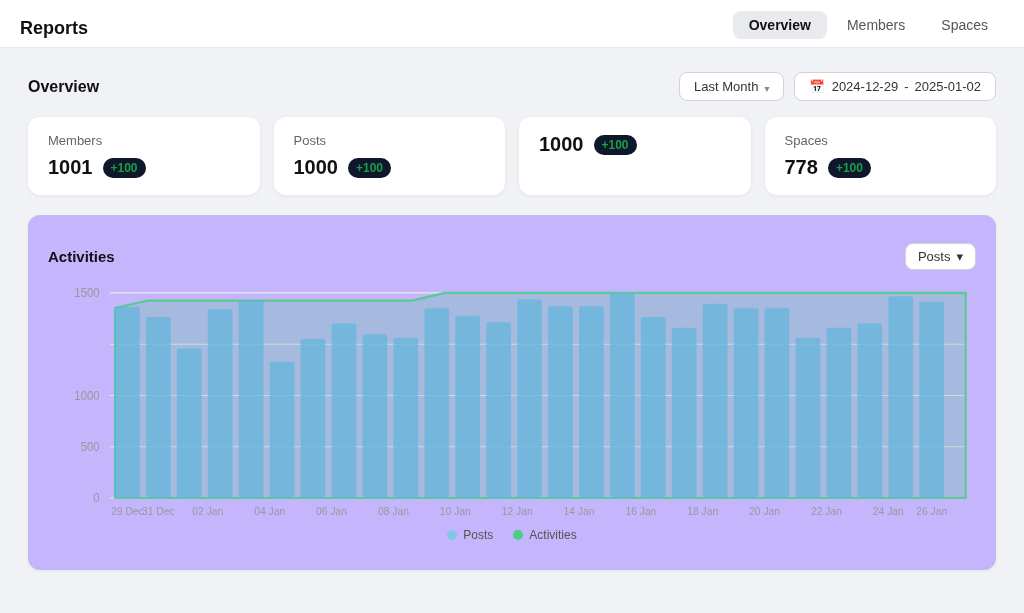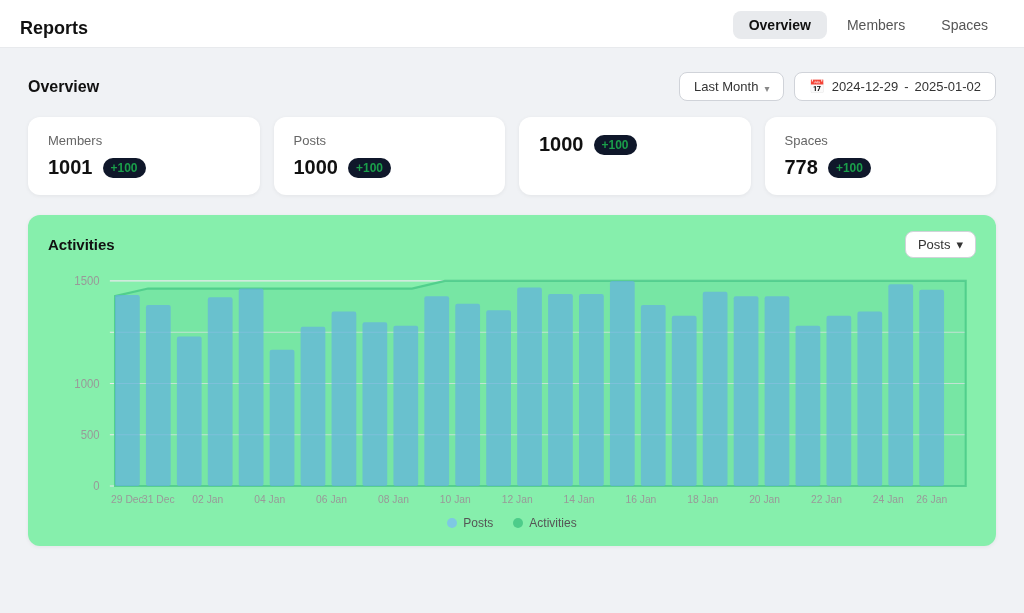--- a/index.html
+++ b/index.html
@@ -143,23 +143,23 @@
     .stat-badge {
       background: #0f172a;
       color: #1a9e4a;
       font-size: 12px;
       font-weight: 600;
       padding: 3px 8px;
       border-radius: 20px;
     }
 
     .activities-section {
-      background: #86efac;
+      background: #c4b5fd;
       border-radius: 12px;
-      padding: 16px 20px;
+      padding: 28px 20px;
       box-shadow: 0 1px 4px rgba(0,0,0,0.06);
     }
 
     .activities-header {
       display: flex;
       align-items: center;
       justify-content: space-between;
       margin-bottom: 12px;
     }
 

